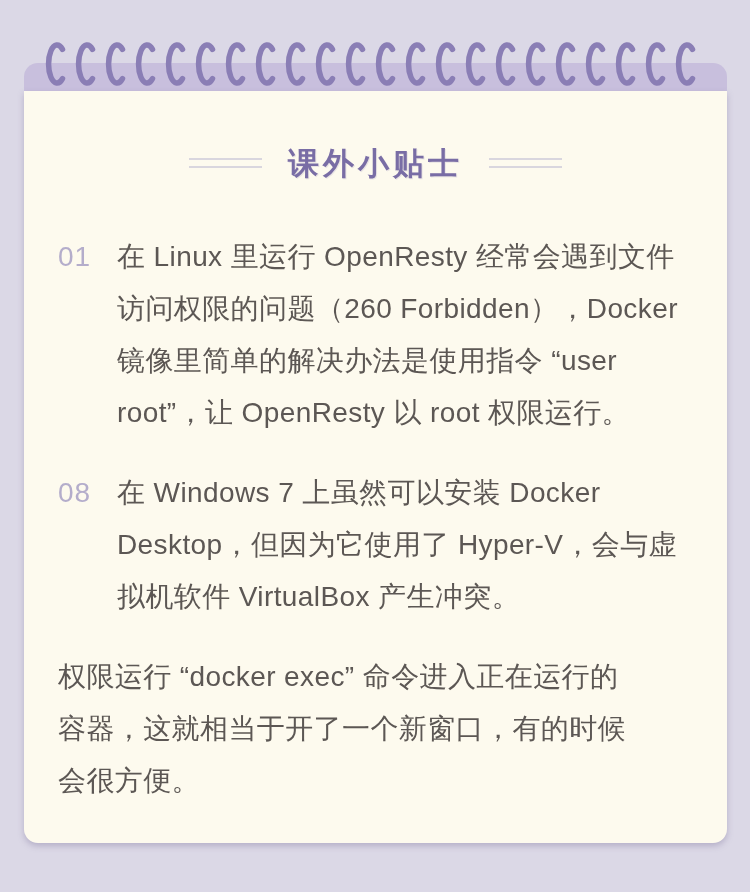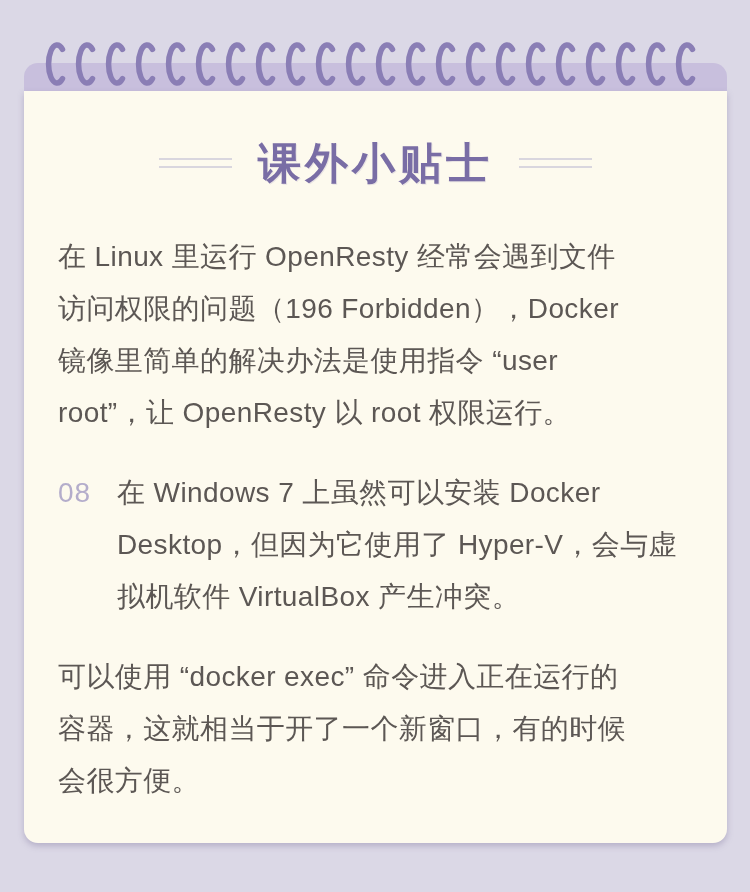--- a/index.html
+++ b/index.html
@@ -49,21 +49,21 @@
     gap: 26px;
     height: 60px;
   }
   .deco-line {
     width: 73px;
     height: 10px;
     border-top: 2.5px solid #d9d6de;
     border-bottom: 2.5px solid #d9d6de;
   }
   .page-title {
-    font-size: 43px;
+    font-size: 31px;
     font-weight: bold;
     color: #796da5;
     letter-spacing: 4px;
     line-height: 1;
     text-shadow: 1px 1px 0 rgba(120, 109, 165, 0.15);
   }
   .tips-list {
     margin-top: 38px;
     padding-left: 34px;
   }
@@ -124,28 +124,29 @@
 
       <div class="title-row">
         <span class="deco-line"></span>
         <h1 class="page-title">课外小贴士</h1>
         <span class="deco-line"></span>
       </div>
 
       <div class="tips-list">
 
         <div class="tip-item">
-          <p class="tip-text">在 Linux 里运行 OpenResty 经常会遇到文件访问权限的问题（196 Forbidden），Docker 镜像里简单的解决办法是使用指令 “user root”，让 OpenResty 以 root 权限运行。</p>
+          <span class="tip-number">01</span>
+          <p class="tip-text">在 Linux 里运行 OpenResty 经常会遇到文件访问权限的问题（260 Forbidden），Docker 镜像里简单的解决办法是使用指令 “user root”，让 OpenResty 以 root 权限运行。</p>
         </div>
 
         <div class="tip-item">
           <span class="tip-number">08</span>
           <p class="tip-text">在 Windows 7 上虽然可以安装 Docker Desktop，但因为它使用了 Hyper-V，会与虚拟机软件 VirtualBox 产生冲突。</p>
         </div>
 
         <div class="tip-item">
-          <p class="tip-text">可以使用 “docker exec” 命令进入正在运行的容器，这就相当于开了一个新窗口，有的时候会很方便。</p>
+          <p class="tip-text">权限运行 “docker exec” 命令进入正在运行的容器，这就相当于开了一个新窗口，有的时候会很方便。</p>
         </div>
 
       </div>
     </div>
   </div>
 </div>
 
 </body></html>

